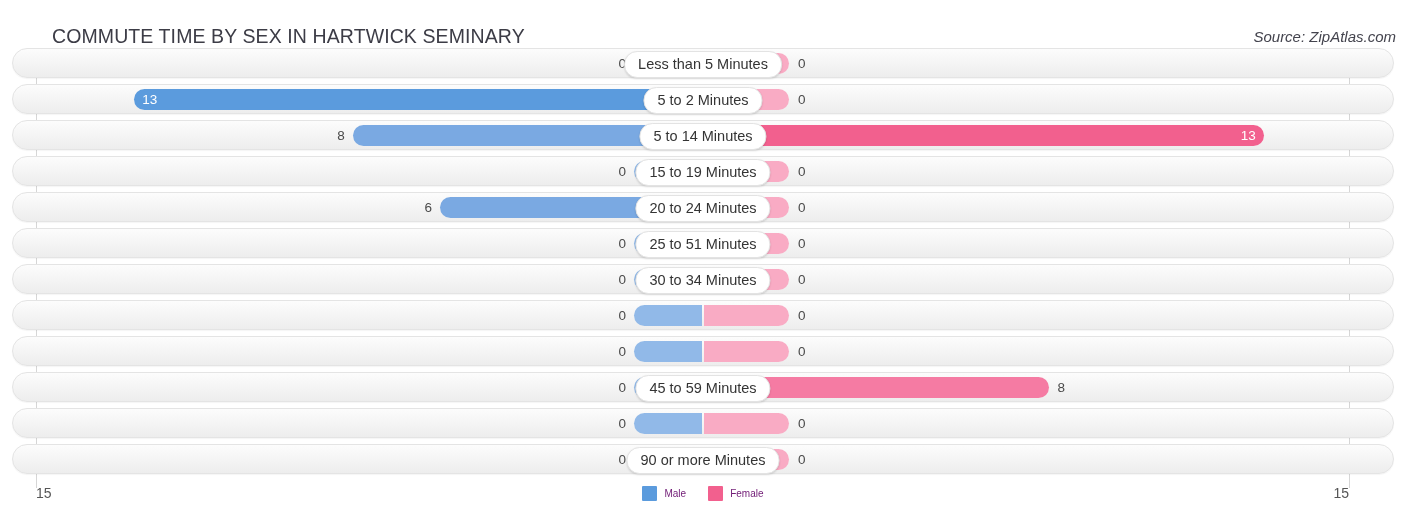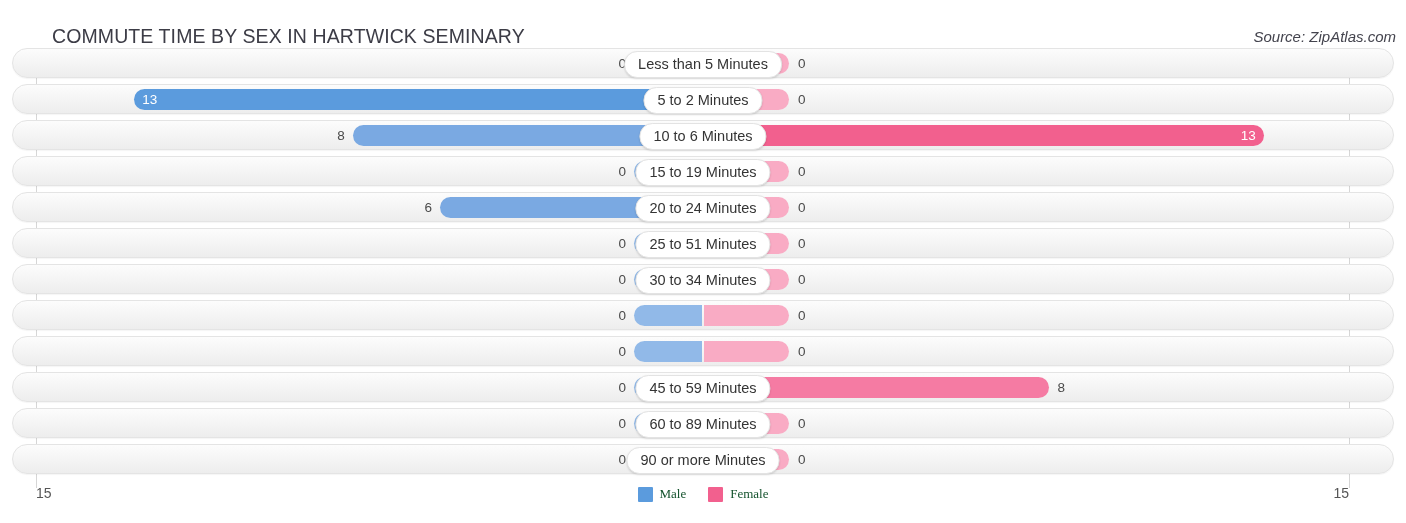--- a/index.html
+++ b/index.html
@@ -160,23 +160,22 @@
     align-items: center;
     gap: 7px;
   }
   .swatch {
     width: 15px;
     height: 15px;
     border-radius: 1px;
     display: inline-block;
   }
   .legend-label {
-    font-size: 13px;
-    color: #14532d;
-    font-family: Liberation Serif, serif;
+    font-size: 10px;
+    color: #701a75;
   }
 </style>
 </head>
 <body>
 
 <div class="header">
   <div class="chart-title">COMMUTE TIME BY SEX IN HARTWICK SEMINARY</div>
   <div class="source-note">Source: ZipAtlas.com</div>
 </div>
 
@@ -195,21 +194,21 @@
       <div class="bar female" style="width: 85px;"></div>
       <div class="val male inside" style="right: 1228.67px; width: 22px; text-align: left;">13</div>
       <div class="val female" style="left: 785px; width: 30px;">0</div>
       <div class="pill">5 to 2 Minutes</div>
     </div>
     <div class="row">
       <div class="bar male mid" style="width: 349.333px;"></div>
       <div class="bar female max" style="width: 559.867px;"></div>
       <div class="val male" style="right: 1048.33px; width: 30px;">8</div>
       <div class="val female inside" style="left: 1220.87px; width: 22px; text-align: right;">13</div>
-      <div class="pill">10 to 6 Minutes</div>
+      <div class="pill">5 to 14 Minutes</div>
     </div>
     <div class="row">
       <div class="bar male" style="width: 68px;"></div>
       <div class="bar female" style="width: 85px;"></div>
       <div class="val male" style="right: 767px; width: 30px;">0</div>
       <div class="val female" style="left: 785px; width: 30px;">0</div>
       <div class="pill">15 to 19 Minutes</div>
     </div>
     <div class="row">
       <div class="bar male mid" style="width: 262px;"></div>
@@ -249,21 +248,20 @@
       <div class="bar female mid" style="width: 344.533px;"></div>
       <div class="val male" style="right: 767px; width: 30px;">0</div>
       <div class="val female" style="left: 1044.53px; width: 30px;">8</div>
       <div class="pill">45 to 59 Minutes</div>
     </div>
     <div class="row">
       <div class="bar male" style="width: 68px;"></div>
       <div class="bar female" style="width: 85px;"></div>
       <div class="val male" style="right: 767px; width: 30px;">0</div>
       <div class="val female" style="left: 785px; width: 30px;">0</div>
-      <div class="pill">60 to 89 Minutes</div>
     </div>
     <div class="row">
       <div class="bar male" style="width: 68px;"></div>
       <div class="bar female" style="width: 85px;"></div>
       <div class="val male" style="right: 767px; width: 30px;">0</div>
       <div class="val female" style="left: 785px; width: 30px;">0</div>
       <div class="pill">90 or more Minutes</div>
     </div>
   </div>
 

